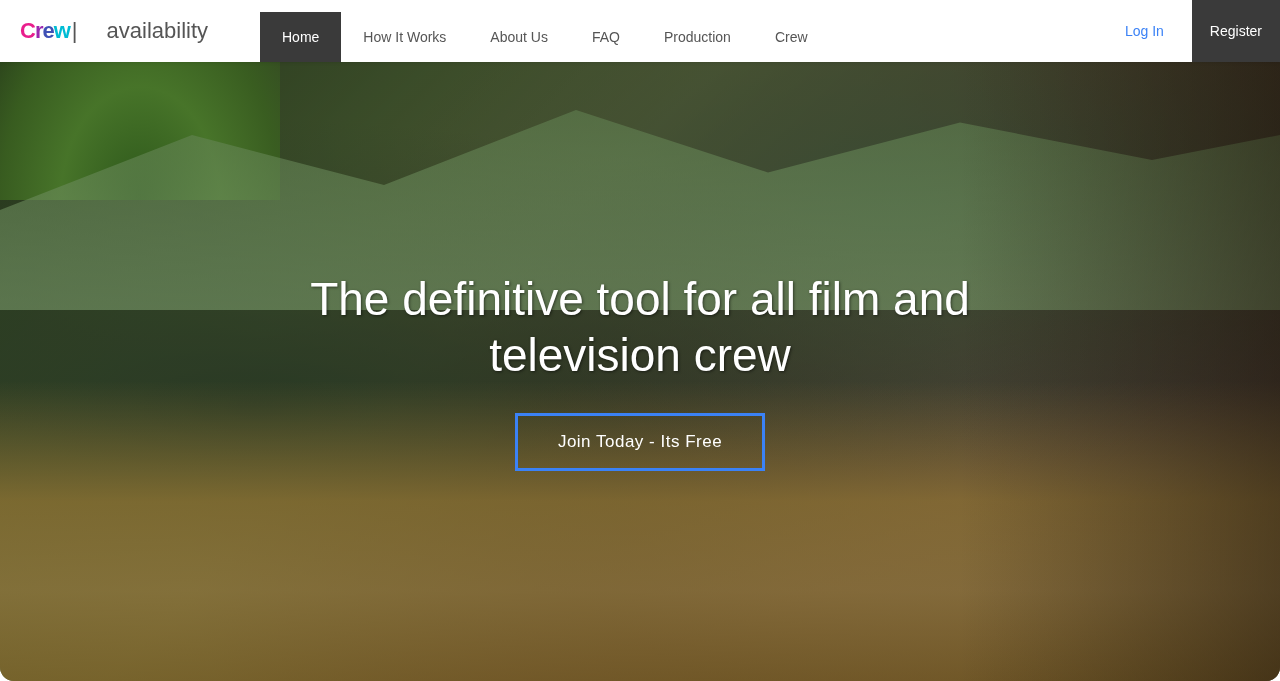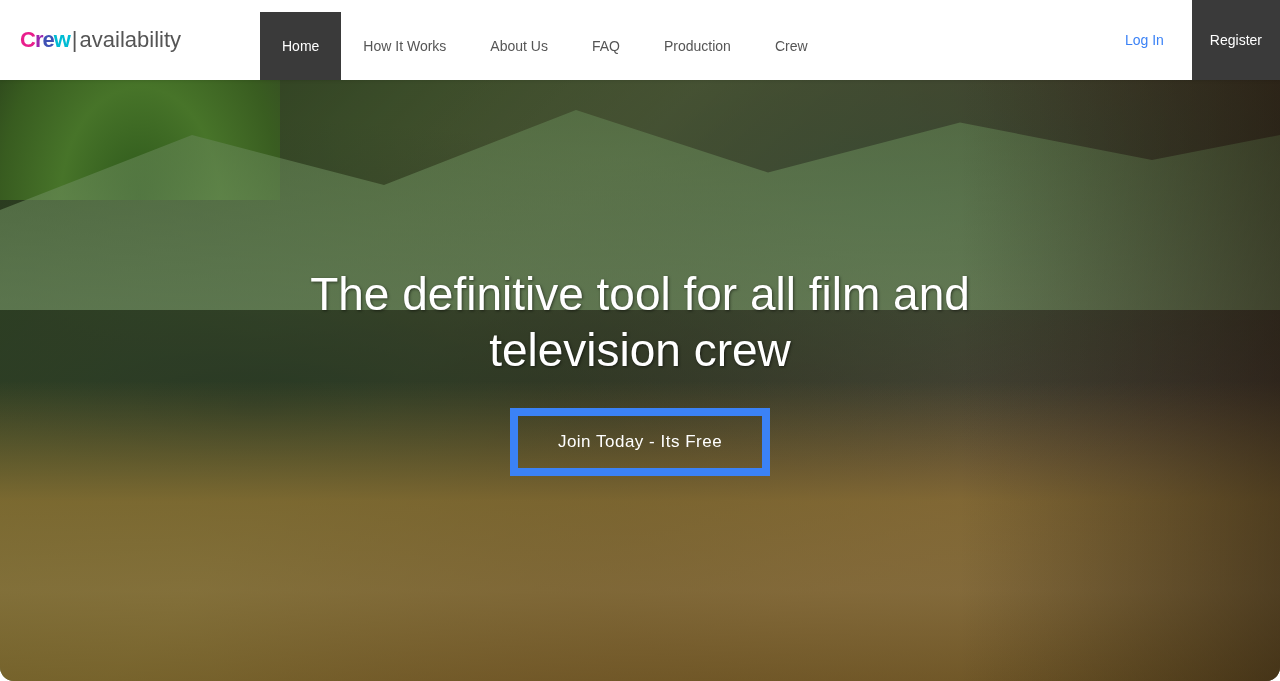--- a/index.html
+++ b/index.html
@@ -14,21 +14,21 @@
       height: 681px;
       overflow: hidden;
     }
 
     
     .navbar {
       position: fixed;
       top: 0;
       left: 0;
       width: 100%;
-      height: 80px;
+      height: 62px;
       display: flex;
       align-items: stretch;
       background: #fff;
       z-index: 100;
       box-shadow: 0 1px 3px rgba(0,0,0,0.1);
     }
 
     .navbar-brand {
       display: flex;
       align-items: center;
@@ -52,20 +52,21 @@
       color: #555;
       font-size: 22px;
       font-weight: 300;
       margin: 0 2px;
     }
 
     .brand-availability {
       font-size: 22px;
       color: #555;
       font-weight: normal;
+      margin-left: 27px;
     }
 
     .navbar-nav {
       display: flex;
       align-items: stretch;
       list-style: none;
       flex: 1;
     }
 
     .nav-item {
@@ -222,21 +223,21 @@
       font-size: 20px;
       font-weight: 300;
       line-height: 1.5;
       margin-bottom: 45px;
       text-shadow: 1px 1px 2px rgba(0,0,0,0.5);
     }
 
     .hero-btn {
       display: inline-block;
       padding: 16px 40px;
-      border: 8px solid #3b82f6;
+      border: 3px solid #3b82f6;
       color: #fff;
       font-size: 17px;
       font-weight: 400;
       text-decoration: none;
       cursor: pointer;
       background: transparent;
       letter-spacing: 0.5px;
       transition: background 0.2s, color 0.2s;
     }
   </style>

